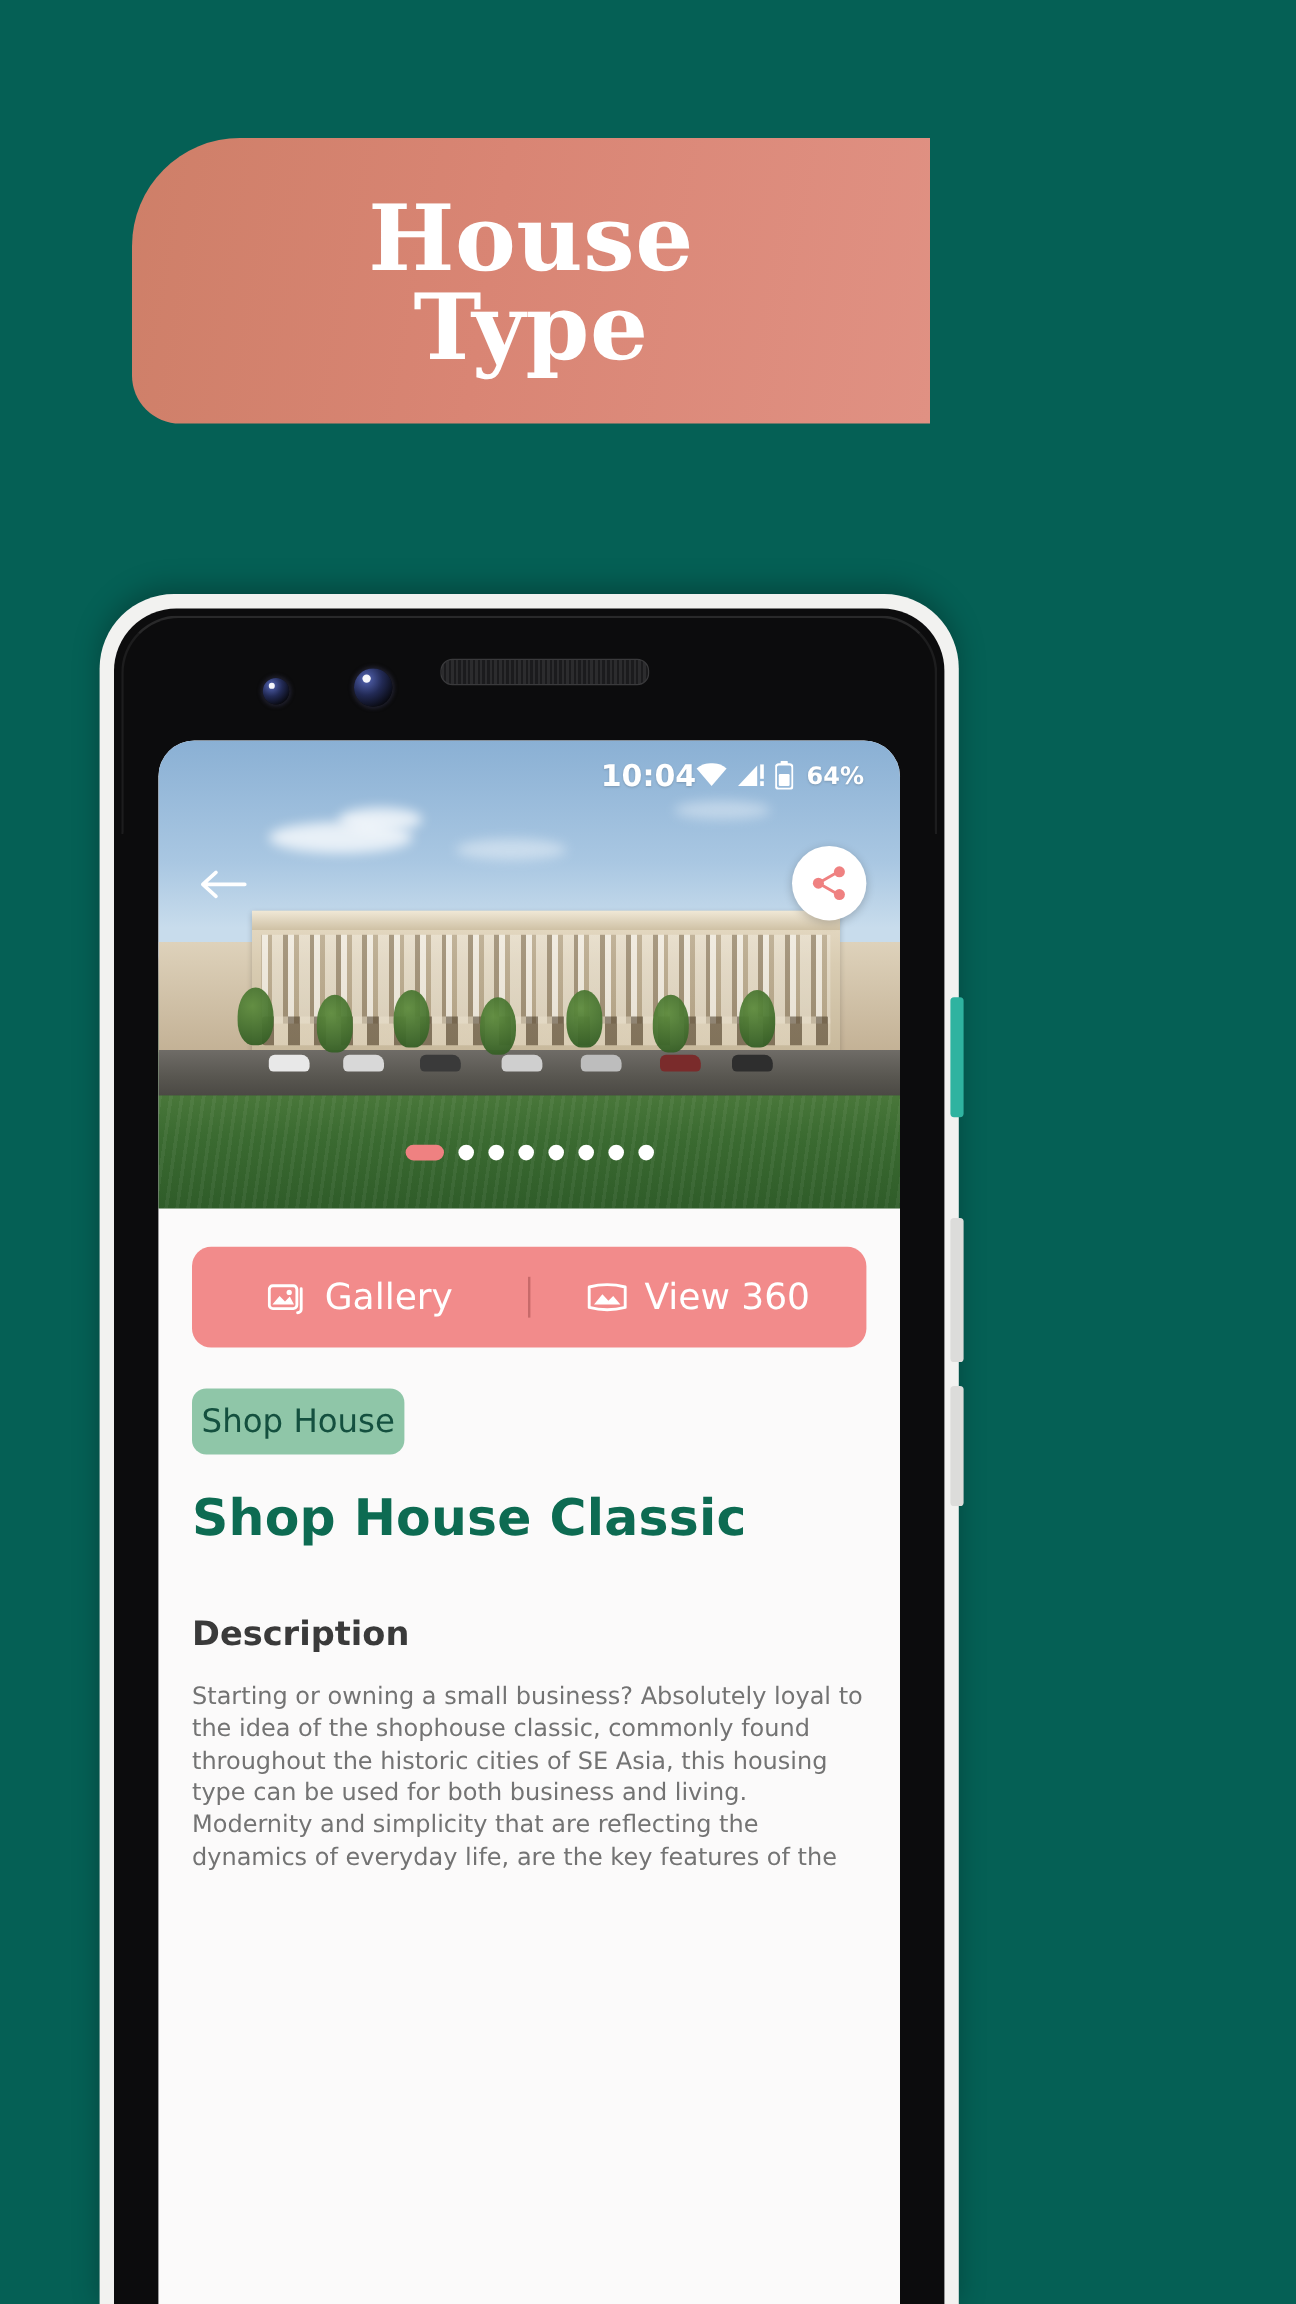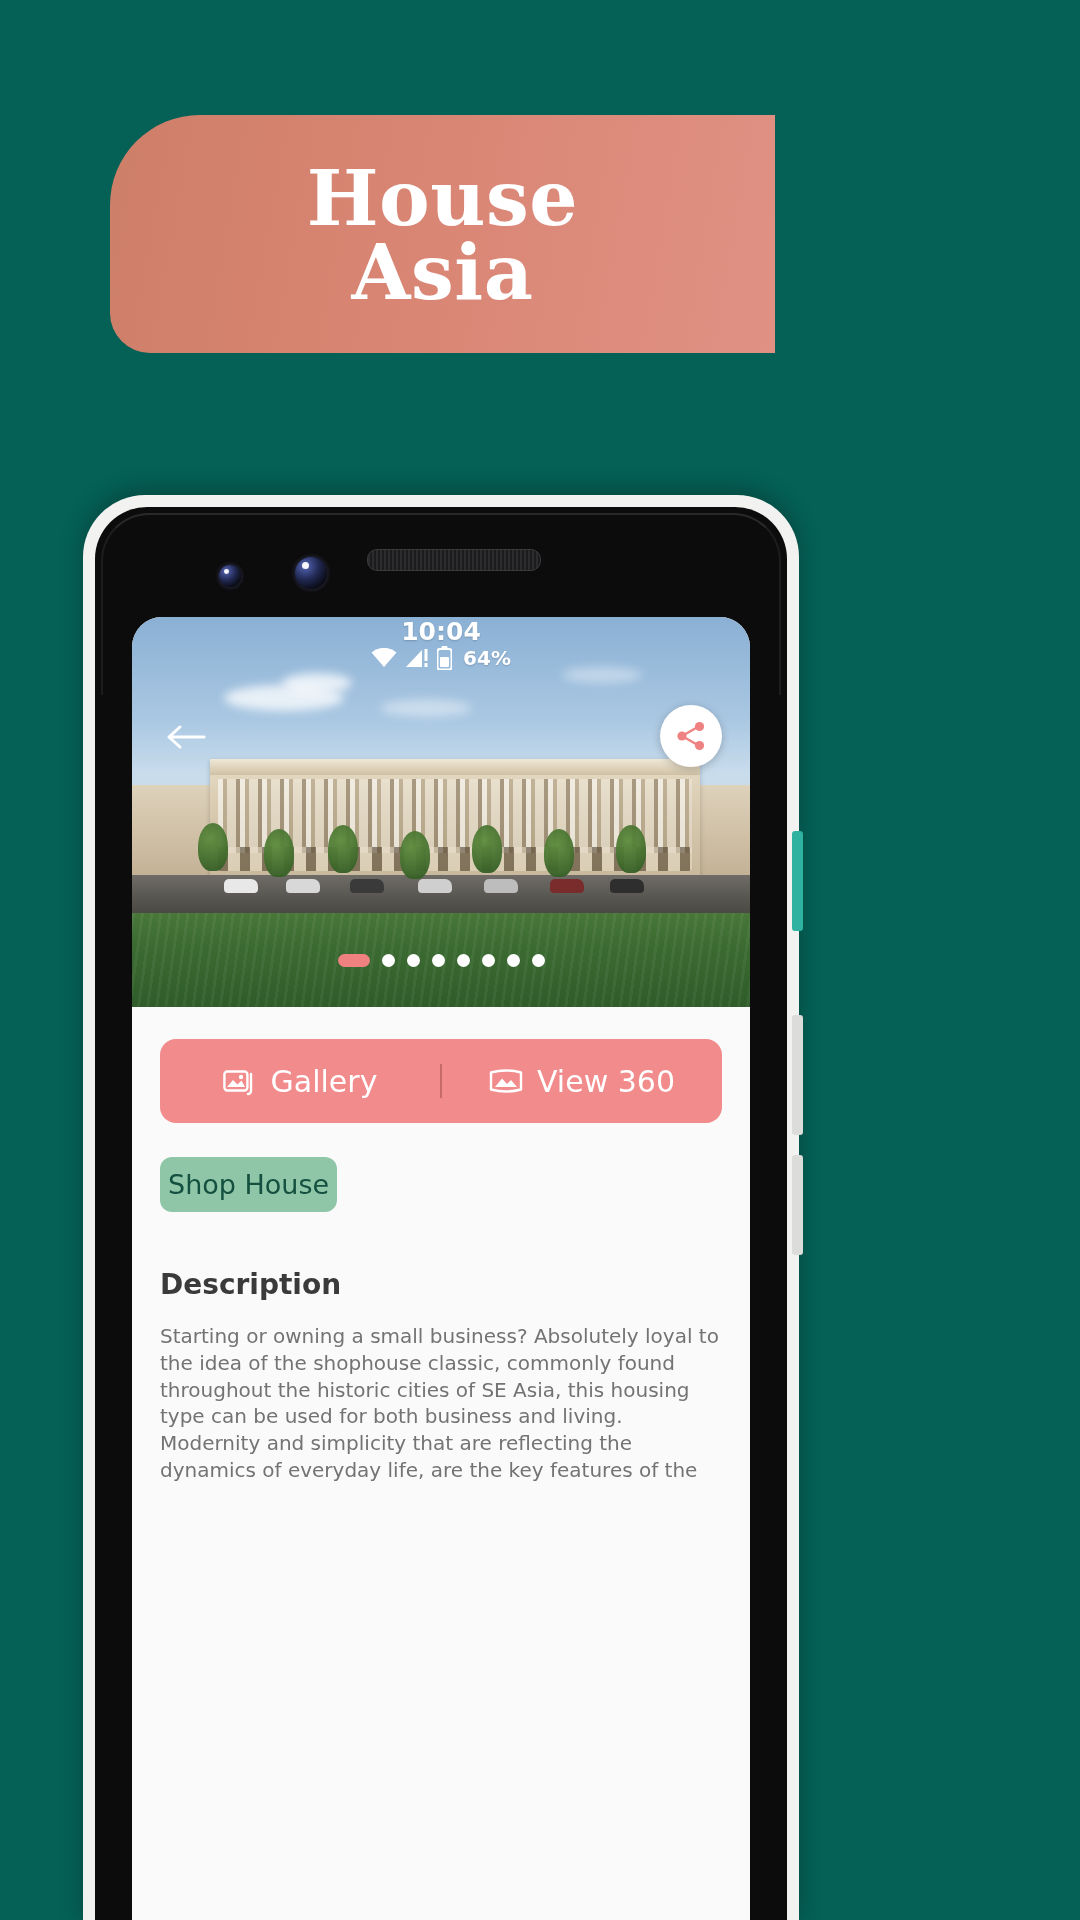--- a/index.html
+++ b/index.html
@@ -141,25 +141,24 @@
     background:linear-gradient(180deg,#49773a 0%,#3b6b31 35%,#2f5c29 100%);
   }
   .lawn::after{
     content:"";position:absolute;inset:0;
     background:repeating-linear-gradient(98deg,rgba(255,255,255,.05) 0 3px,transparent 3px 9px);
   }
 
   
   .statusbar{
     position:absolute;left:0;right:0;top:0;height:58px;
-    display:flex;align-items:center;justify-content:flex-start;
+    display:flex;align-items:center;justify-content:flex-end;
     padding:0 30px;box-sizing:border-box;color:#ffffff;
     font-size:25px;font-weight:600;
     text-shadow:0 1px 2px rgba(0,0,0,.18);
-    flex-direction:column;
   }
   .status-right{display:flex;align-items:center;gap:9px;}
   .wifi-ico{width:26px;height:20px;}
   .sig-ico{width:22px;height:20px;}
   .bat-ico{width:15px;height:24px;}
   .bat-pct{font-size:20px;font-weight:600;margin-left:2px;}
 
   
   .back-btn{
     position:absolute;left:32px;top:98px;width:44px;height:44px;
@@ -216,21 +215,21 @@
     font-size:20px;line-height:1.34;
   }
 
   svg{display:block;}
 </style>
 </head>
 <body>
 
 <div class="banner">
   <div class="banner-title">House
-Asia</div>
+Type</div>
 </div>
 
 <div class="phone">
 
   <div class="side-btn side-teal"></div>
   <div class="side-btn side-grey1"></div>
   <div class="side-btn side-grey2"></div>
 
   <div class="phone-bezel">
     <div class="bezel-gloss"></div>
@@ -340,20 +339,21 @@
             <svg width="34" height="30" viewBox="0 0 34 30">
               <path d="M2 6.5 Q17 2.5 32 6.5 L32 23.5 Q17 27.5 2 23.5 Z" fill="none" stroke="#ffffff" stroke-width="2.4" stroke-linejoin="round"></path>
               <path d="M6 21 L13 12.5 L18 18 L22 14 L28 21 Z" fill="#ffffff"></path>
             </svg>
             <span>View 360</span>
           </div>
         </div>
 
         <div><span class="tag">Shop House</span></div>
 
+        <div class="prod-title">Shop House Classic</div>
 
         <div class="sec-label">Description</div>
 
         <div class="desc">Starting or owning a small business? Absolutely loyal to the idea of the shophouse classic, commonly found throughout the historic cities of SE Asia, this housing type can be used for both business and living. Modernity and simplicity that are reflecting the dynamics of everyday life, are the key features of the</div>
       </div>
 
     </div>
   </div>
 </div>
 

